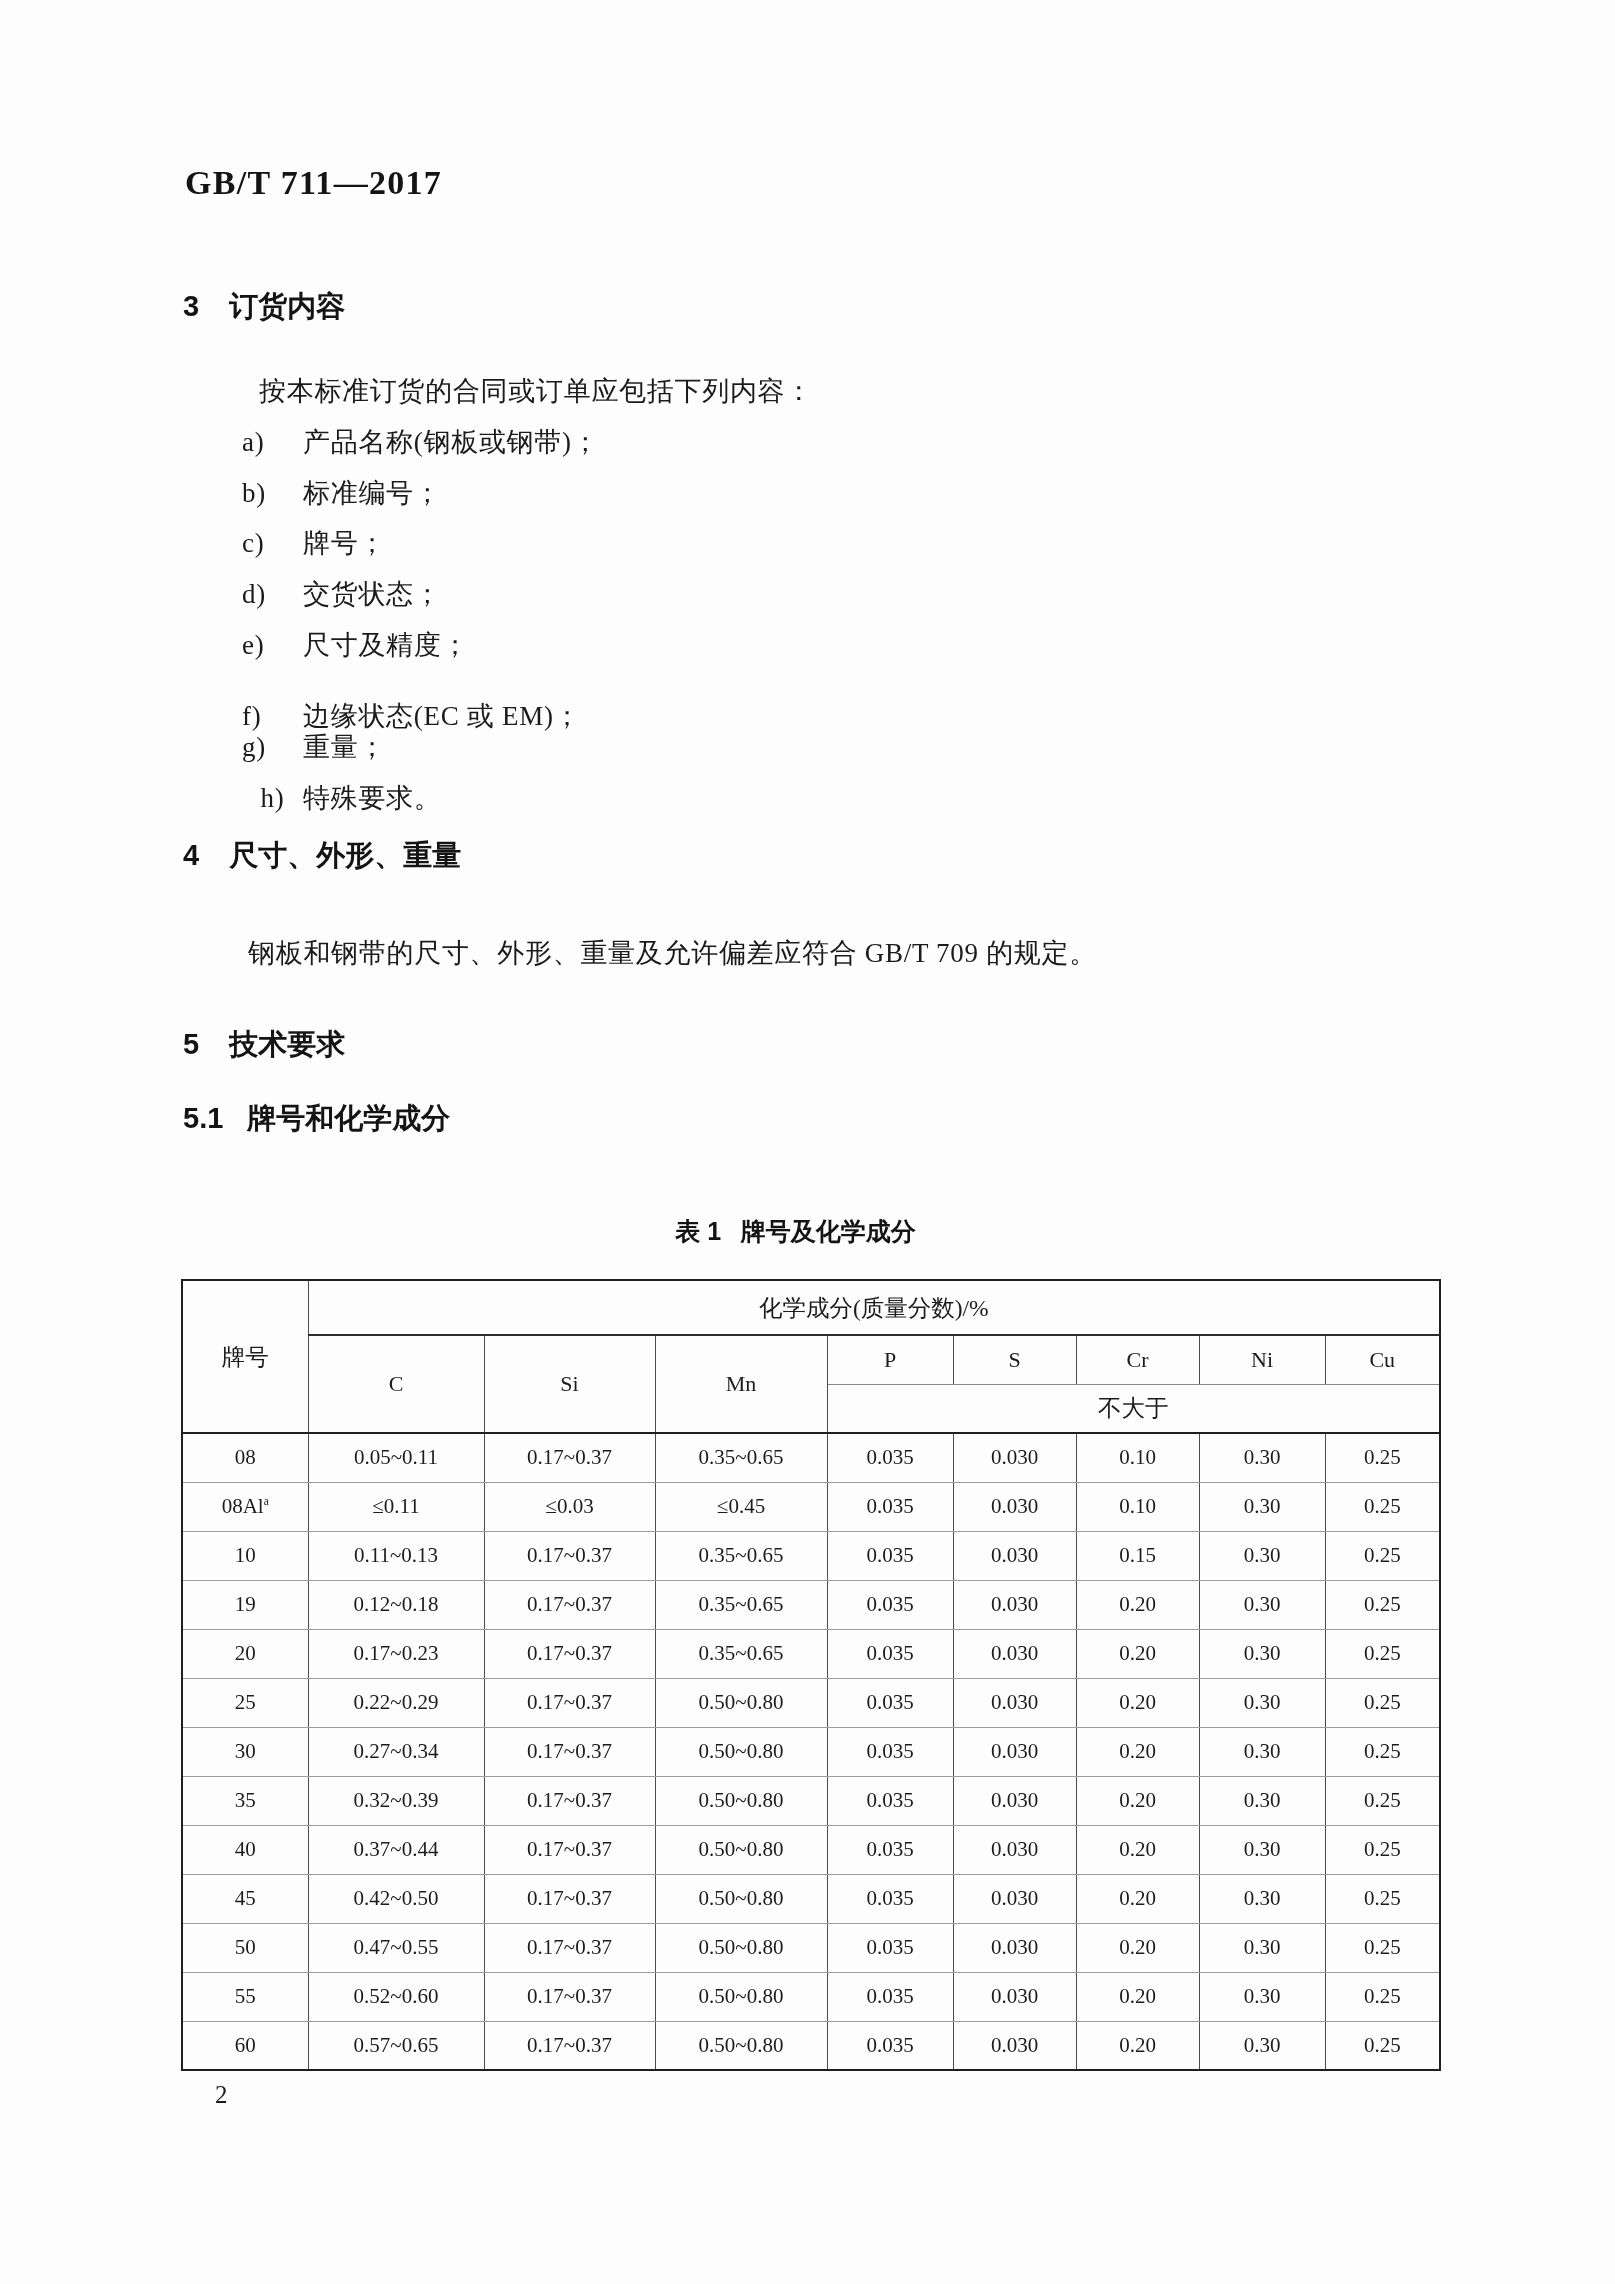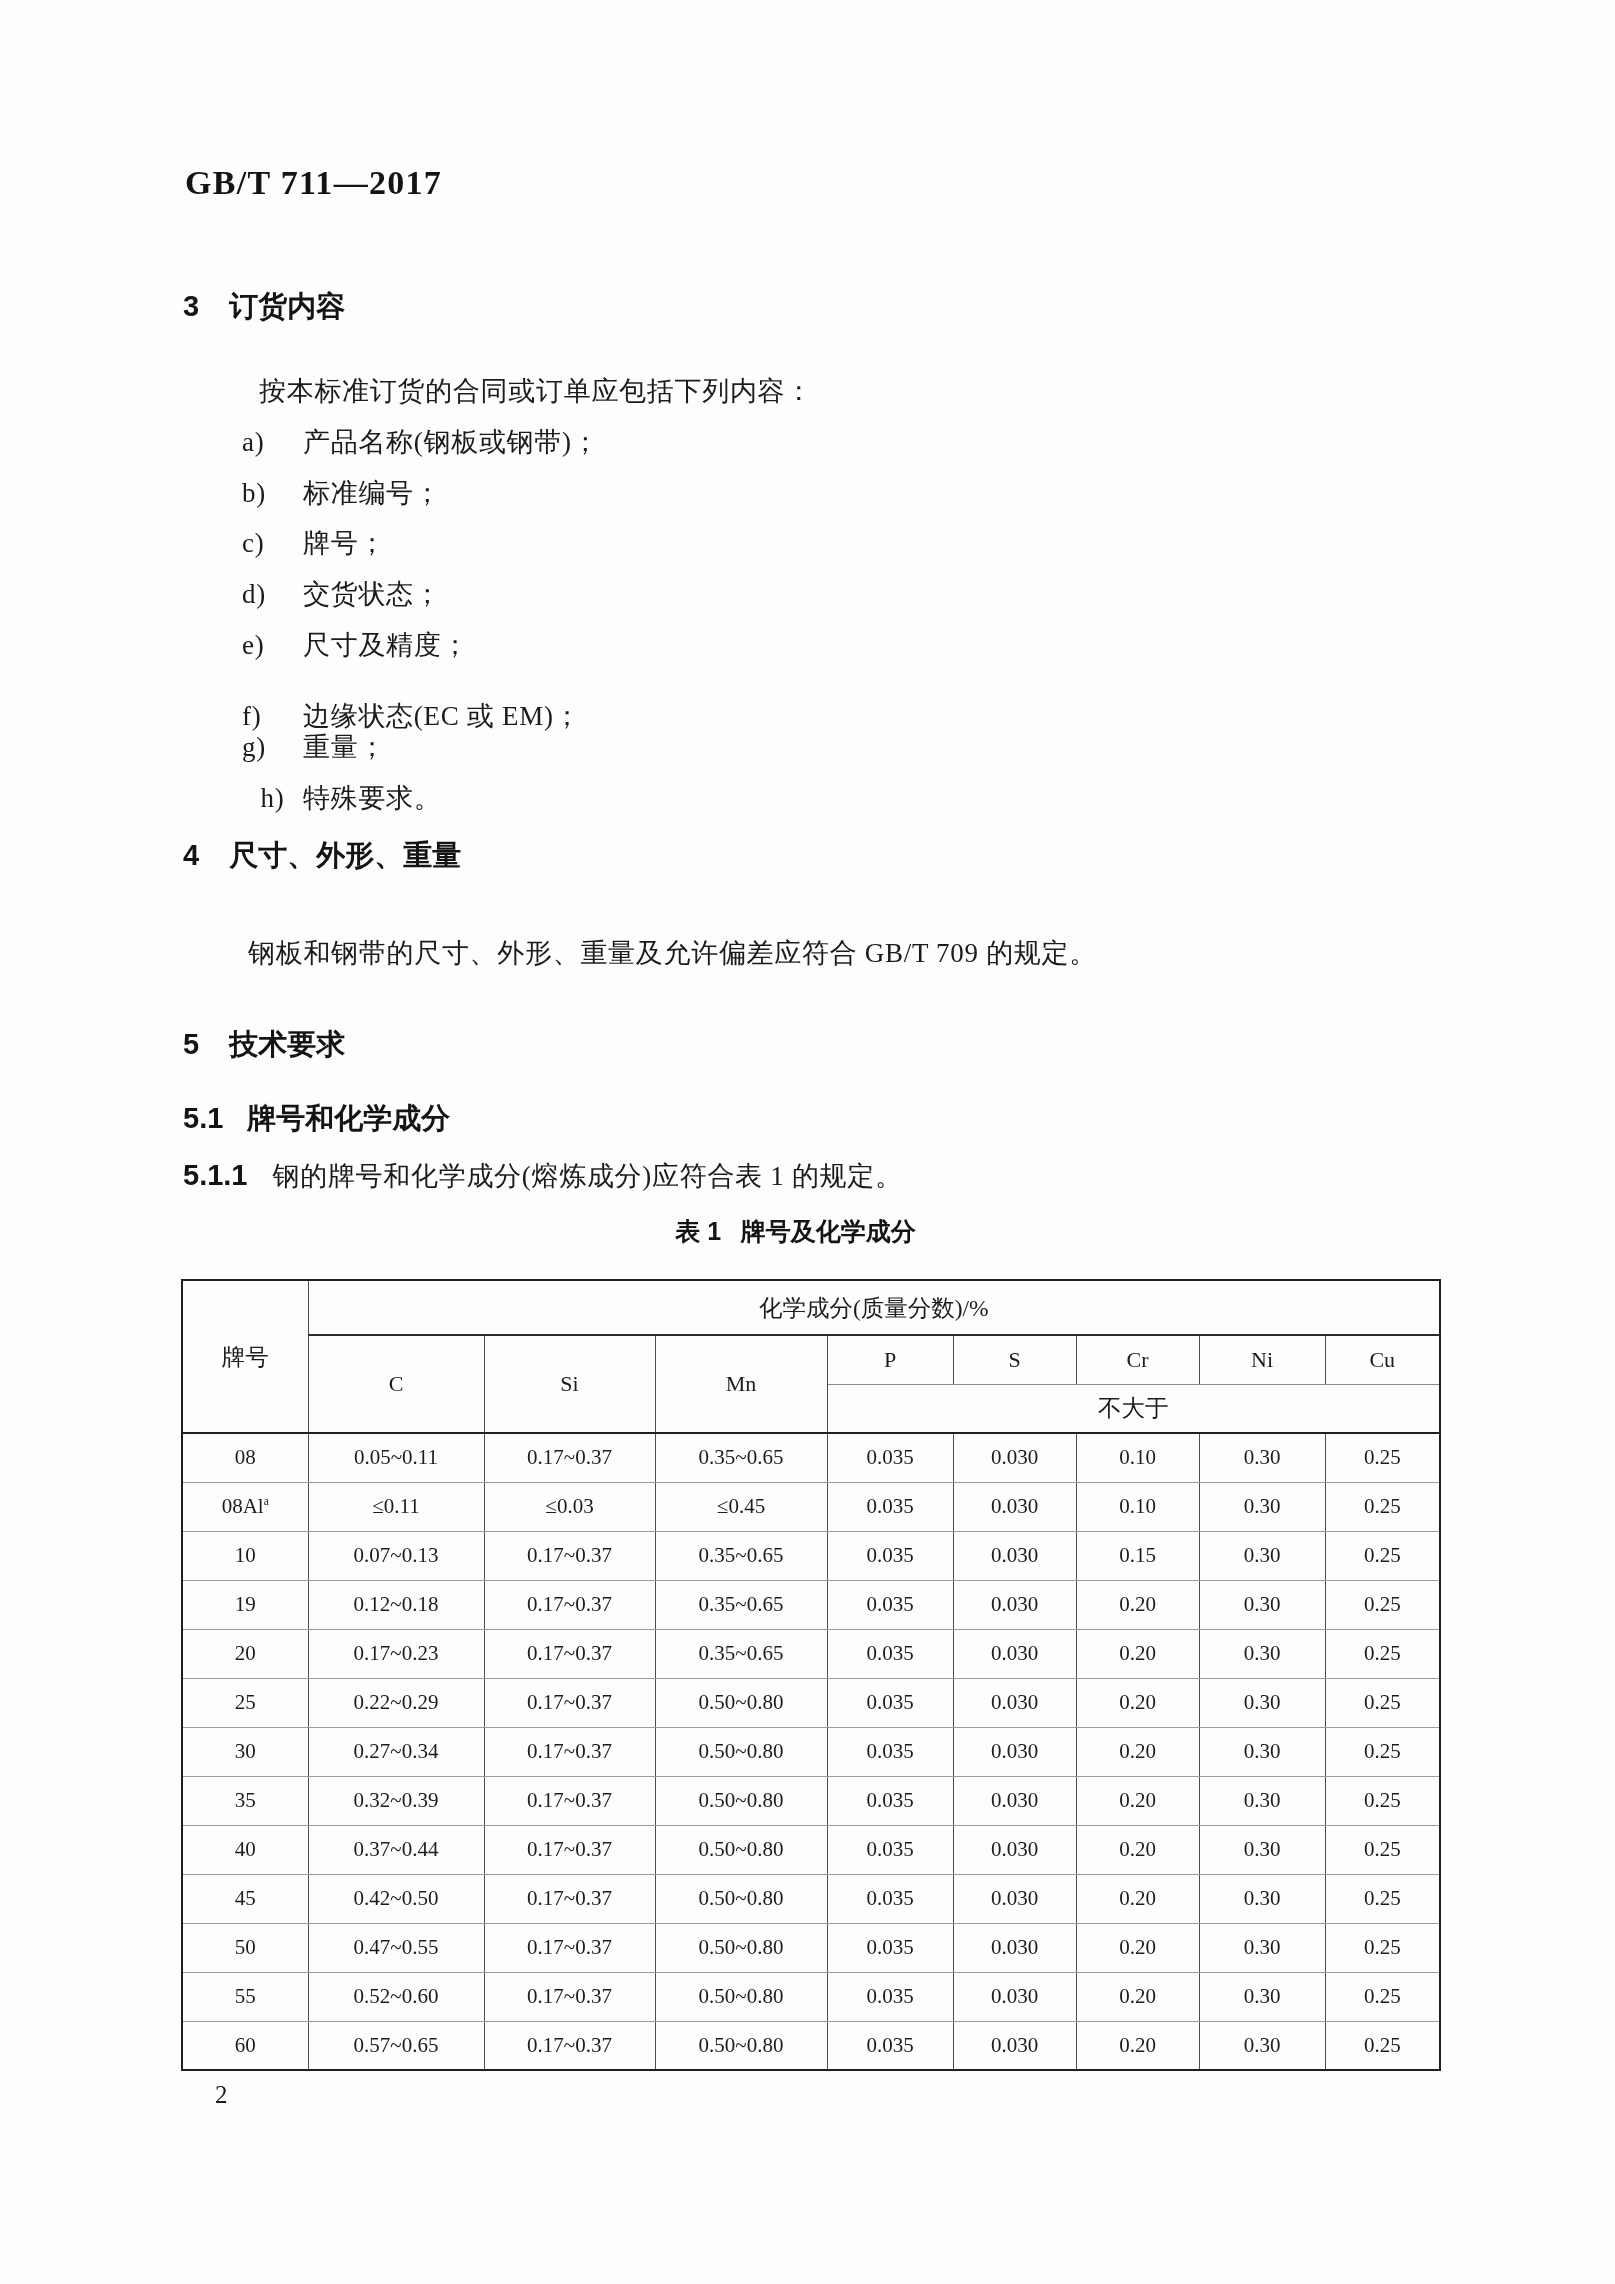--- a/index.html
+++ b/index.html
@@ -141,24 +141,20 @@
   <div class="abs heading" style="left:183px; top:1025px;">
     <span class="num">5</span>
     <span class="ttl">技术要求</span>
   </div>
 
   <div class="abs heading sub" style="left:183px; top:1099px;">
     <span class="num">5.1</span>
     <span class="ttl">牌号和化学成分</span>
   </div>
 
-  <div class="abs clause" style="left:183px; top:1158px;">
-    <span class="num">5.1.1</span>
-    <span class="txt">钢的牌号和化学成分(熔炼成分)应符合表 1 的规定。</span>
-  </div>
 
   <div class="abs tbl-caption">
     <span class="cap-label">表 1</span><span>牌号及化学成分</span>
   </div>
 
   <table class="comp">
     <colgroup>
       <col style="width:126px">
         <col style="width:176px">
         <col style="width:171px">
@@ -206,21 +202,21 @@
           <td>≤0.03</td>
           <td>≤0.45</td>
           <td>0.035</td>
           <td>0.030</td>
           <td>0.10</td>
           <td>0.30</td>
           <td>0.25</td>
         </tr>
         <tr>
           <td>10</td>
-          <td>0.07~0.13</td>
+          <td>0.11~0.13</td>
           <td>0.17~0.37</td>
           <td>0.35~0.65</td>
           <td>0.035</td>
           <td>0.030</td>
           <td>0.15</td>
           <td>0.30</td>
           <td>0.25</td>
         </tr>
         <tr>
           <td>19</td>

